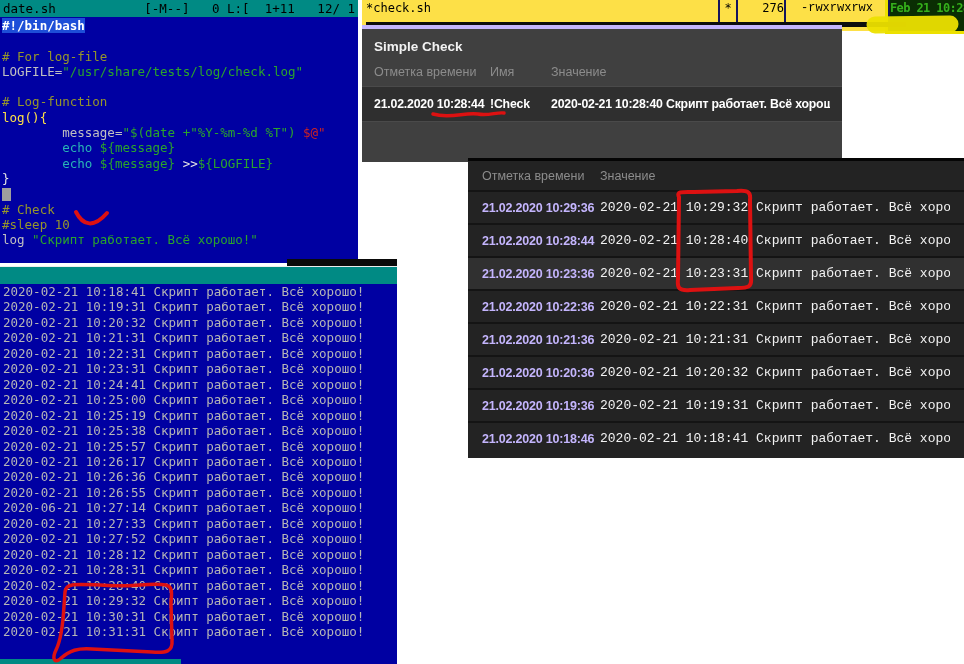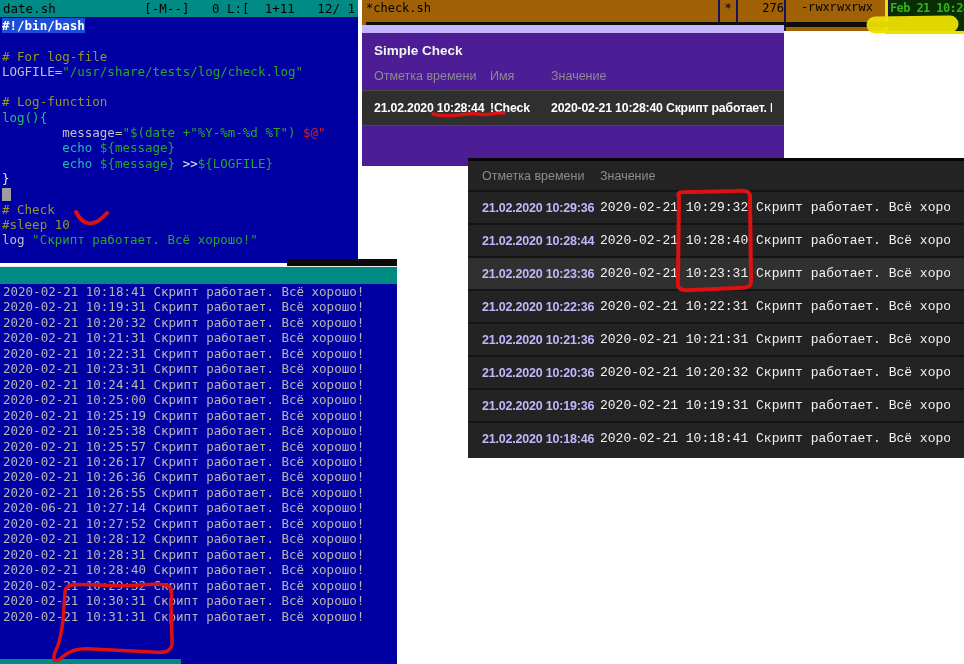--- a/index.html
+++ b/index.html
@@ -8,48 +8,48 @@
   .abs{position:absolute;}
 
   
   .term{background:#0000a2;font-family:"DejaVu Sans Mono",monospace;font-size:12.5px;}
   .tbar{height:17px;background:#008a84;color:#000;line-height:17px;white-space:pre;
         font-family:"DejaVu Sans Mono",monospace;font-size:12.5px;overflow:hidden;}
   .editor{left:0;top:0;width:358px;height:263px;}
   .editor .tbar{display:flex;justify-content:space-between;padding:0 3px;}
   .ebody{padding:1px 0 0 2px;line-height:15.3px;}
   .cline{white-space:pre;min-height:15.3px;color:#c0c0c0;}
-  .cm{color:#96962a;} .st{color:#2aa52a;} .kw{color:#2ab5b5;} .fn{color:#22c55e;}
+  .cm{color:#96962a;} .st{color:#2aa52a;} .kw{color:#2ab5b5;} .fn{color:#fde047;}
   .id{color:#c0c0c0;} .wh{color:#e6e6e6;} .rd{color:#cc2222;}
   .sel{background:#1d4ed8;color:#fff;font-weight:bold;}
   .cur{display:inline-block;width:9px;height:13px;background:#9e9e9e;vertical-align:-2px;}
 
   .viewer{left:0;top:266px;width:397px;height:398px;border-top:1px solid #ededed;}
   .viewer .tbar{padding-left:2px;}
   .vbody{padding-left:3px;line-height:15.45px;color:#b6b6b6;}
   .vline{white-space:pre;min-height:15.45px;}
   .vfoot{position:absolute;left:0;bottom:0;width:181px;height:6px;background:#008a84;}
 
   
-  .mcbar{left:362px;top:0;width:602px;height:31px;background:#a16207;display:flex;
+  .mcbar{left:362px;top:0;width:602px;height:31px;background:#fde047;display:flex;
          font-family:"DejaVu Sans Mono",monospace;font-size:12px;line-height:17px;color:#000;}
   .mc-name{flex:1;padding-left:4px;overflow:hidden;white-space:pre;}
   .mc-cell{border-left:2px solid #14145e;text-align:center;white-space:pre;overflow:hidden;}
   .mc-mark{width:16px;}
   .mc-size{width:46px;text-align:right;}
   .mc-perms{width:102px;font-family:Liberation Mono, monospace;}
   .mc-date{width:74px;background:#0a2e03;color:#35b01b;outline:3px solid #ece000;
            font-weight:bold;letter-spacing:-0.6px;}
   .black-strip{left:366px;top:22px;width:540px;height:5px;background:#0d0d0d;}
   .black-bar{left:287px;top:259px;width:110px;height:7px;background:#0a0a0a;}
 
   
   .panel{color:#fff;}
-  .simple-check{left:362px;top:25px;width:422px;height:133px;background:#4c1d95;
-                border-top:8px solid #c4b5fd;}
+  .simple-check{left:362px;top:25px;width:480px;height:133px;background:#404040;
+                border-top:4px solid #c4b5fd;}
   .sc-title{padding:10px 0 0 12px;font-weight:bold;font-size:13.5px;color:#f2f2f2;}
   .sc-head{display:grid;grid-template-columns:116px 61px 1fr;padding:0 12px;height:28px;
            margin-top:4px;align-items:center;color:#8c8c8c;font-size:12.5px;}
   .sc-row{display:grid;grid-template-columns:116px 61px 1fr;padding:0 12px;height:34px;
           align-items:center;background:#2f2f2f;border-top:1px solid #4a4a4a;
           border-bottom:1px solid #4a4a4a;font-size:12.3px;font-weight:700;letter-spacing:-0.2px;}
 
   .log-table{left:468px;top:158px;width:496px;height:297px;background:#232323;
              border-top:3px solid #050505;}
   .lt-head{display:grid;grid-template-columns:118px 1fr;padding:0 14px;height:29px;
@@ -172,20 +172,21 @@
         <div class="vline">2020-02-21 10:23:31 Скрипт работает. Всё хорошо!</div>
         <div class="vline">2020-02-21 10:24:41 Скрипт работает. Всё хорошо!</div>
         <div class="vline">2020-02-21 10:25:00 Скрипт работает. Всё хорошо!</div>
         <div class="vline">2020-02-21 10:25:19 Скрипт работает. Всё хорошо!</div>
         <div class="vline">2020-02-21 10:25:38 Скрипт работает. Всё хорошо!</div>
         <div class="vline">2020-02-21 10:25:57 Скрипт работает. Всё хорошо!</div>
         <div class="vline">2020-02-21 10:26:17 Скрипт работает. Всё хорошо!</div>
         <div class="vline">2020-02-21 10:26:36 Скрипт работает. Всё хорошо!</div>
         <div class="vline">2020-02-21 10:26:55 Скрипт работает. Всё хорошо!</div>
         <div class="vline">2020-06-21 10:27:14 Скрипт работает. Всё хорошо!</div>
+        <div class="vline">2020-02-21 10:27:33 Скрипт работает. Всё хорошо!</div>
         <div class="vline">2020-02-21 10:27:52 Скрипт работает. Всё хорошо!</div>
         <div class="vline">2020-02-21 10:28:12 Скрипт работает. Всё хорошо!</div>
         <div class="vline">2020-02-21 10:28:31 Скрипт работает. Всё хорошо!</div>
         <div class="vline">2020-02-21 10:28:40 Скрипт работает. Всё хорошо!</div>
         <div class="vline">2020-02-21 10:29:32 Скрипт работает. Всё хорошо!</div>
         <div class="vline">2020-02-21 10:30:31 Скрипт работает. Всё хорошо!</div>
         <div class="vline">2020-02-21 10:31:31 Скрипт работает. Всё хорошо!</div>
       </div>
     <div class="vfoot"></div>
   </div>

